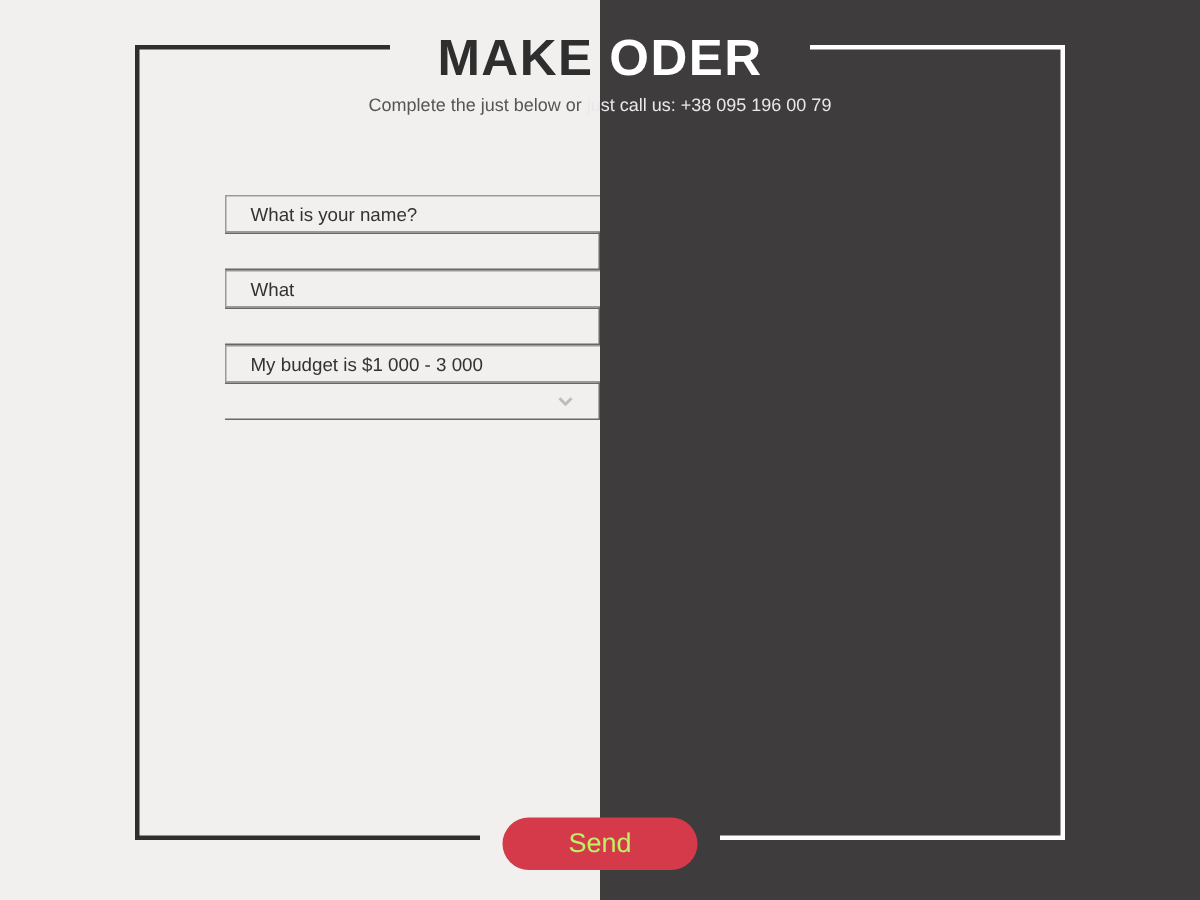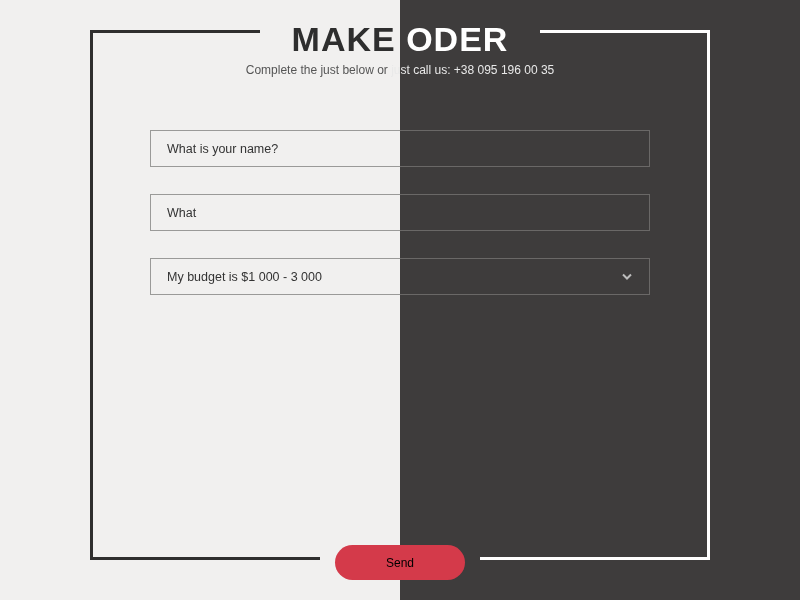--- a/index.html
+++ b/index.html
@@ -83,23 +83,23 @@
     .subtitle .left-half { color: #555; }
     .subtitle .right-half { color: #e9e9e9; }
     .form {
       position: absolute;
       top: 130px;
       left: 150px;
       width: 500px;
     }
     .field {
       position: relative;
-      height: 37px;
-      margin-bottom: 27px;
-      display: flex;
+      height: 50px;
+      display: flex;
+      flex-direction: column;
     }
     .half {
       width: 50%;
       height: 100%;
       border: 1px solid;
       display: flex;
       align-items: center;
       padding-left: 16px;
       font-size: 12.5px;
       font-weight: 500;
@@ -129,22 +129,22 @@
       top: 545px;
       left: 50%;
       transform: translateX(-50%);
       width: 130px;
       height: 35px;
       background: #d43a4a;
       border-radius: 18px;
       display: flex;
       align-items: center;
       justify-content: center;
-      color: #000000;
-      font-size: 12px;
+      color: #bef264;
+      font-size: 18px;
       font-weight: 400;
       cursor: pointer;
       border: none;
       font-family: inherit;
     }
   </style>
 </head>
 <body>
 
 <div class="bg">
@@ -159,21 +159,21 @@
   <div class="seg f-rv light"></div>
   <div class="seg f-blh dark"></div>
   <div class="seg f-brh light"></div>
 </div>
 
 <div class="header">
   <div class="title">
     <span class="left-half">MAKE </span><span class="right-half">ODER</span>
   </div>
   <div class="subtitle">
-    <span class="left-half">Complete the just below or </span><span class="right-half">just call us: +38 095 196 00 35</span>
+    <span class="left-half">Complete the just below or </span><span class="right-half">just call us: +38 095 196 00 79</span>
   </div>
 </div>
 
 <div class="form">
 
   <div class="field">
     <div class="half left">What is your name?</div>
     <div class="half right"></div>
   </div>
 

